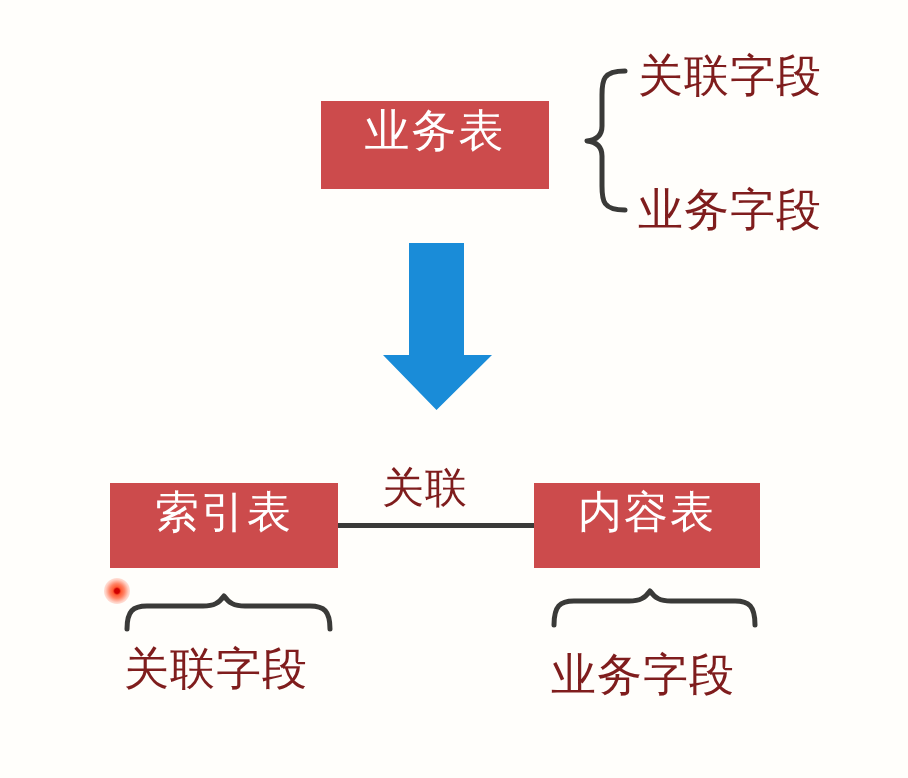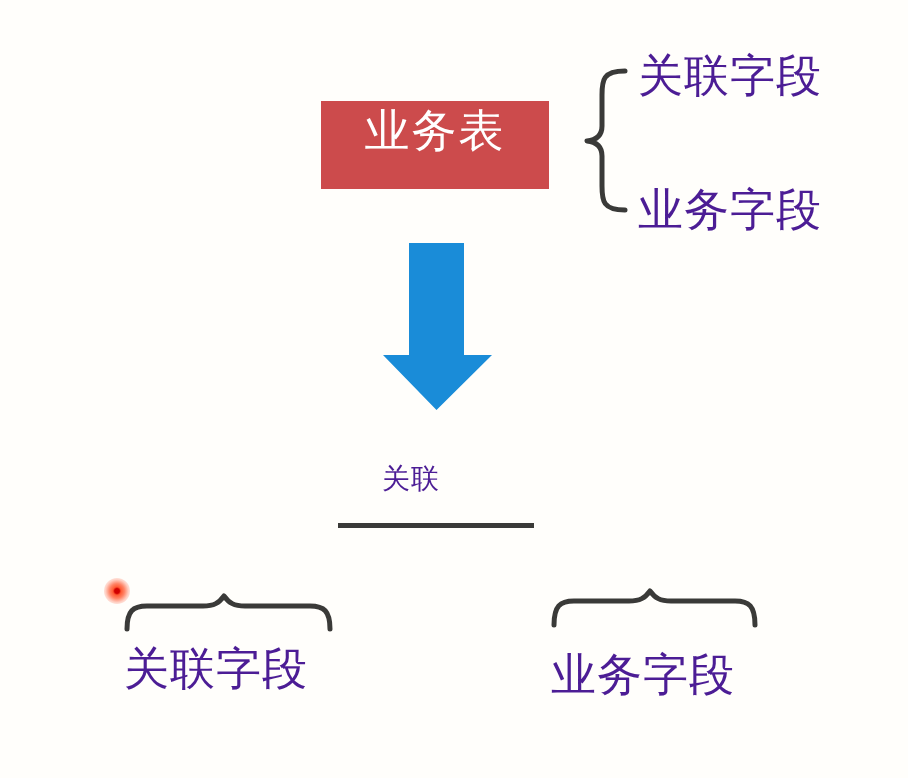--- a/index.html
+++ b/index.html
@@ -46,38 +46,38 @@
   }
   #box-content {
     left: 534px;
     top: 483px;
     width: 226px;
     height: 85px;
     font-size: 44px;
   }
   .label {
     position: absolute;
-    color: #4c1d95;
+    color: #7f1d1d;
     white-space: nowrap;
     letter-spacing: 1px;
   }
   #label-top-right {
     left: 638px;
     top: 46px;
     font-size: 45px;
   }
   #label-bottom-right {
     left: 638px;
     top: 180px;
     font-size: 45px;
   }
   #label-relation {
     left: 382px;
     top: 460px;
-    font-size: 28px;
+    font-size: 42px;
   }
   #label-left-fields {
     left: 124px;
     top: 639px;
     font-size: 45px;
   }
   #label-right-fields {
     left: 551px;
     top: 645px;
     font-size: 45px;
@@ -166,21 +166,27 @@
   <div class="box" id="box-business">
     <span>业务表</span>
   </div>
 
   <div class="label" id="label-top-right">关联字段</div>
 
   <div class="label" id="label-bottom-right">业务字段</div>
 
   <div class="label" id="label-relation">关联</div>
 
+  <div class="box" id="box-index">
+    <span>索引表</span>
+  </div>
 
+  <div class="box" id="box-content">
+    <span>内容表</span>
+  </div>
 
   <div class="label" id="label-left-fields">关联字段</div>
 
   <div class="label" id="label-right-fields">业务字段</div>
 
   <div id="cursor-dot"></div>
 
 </div>
 
 </body></html>

